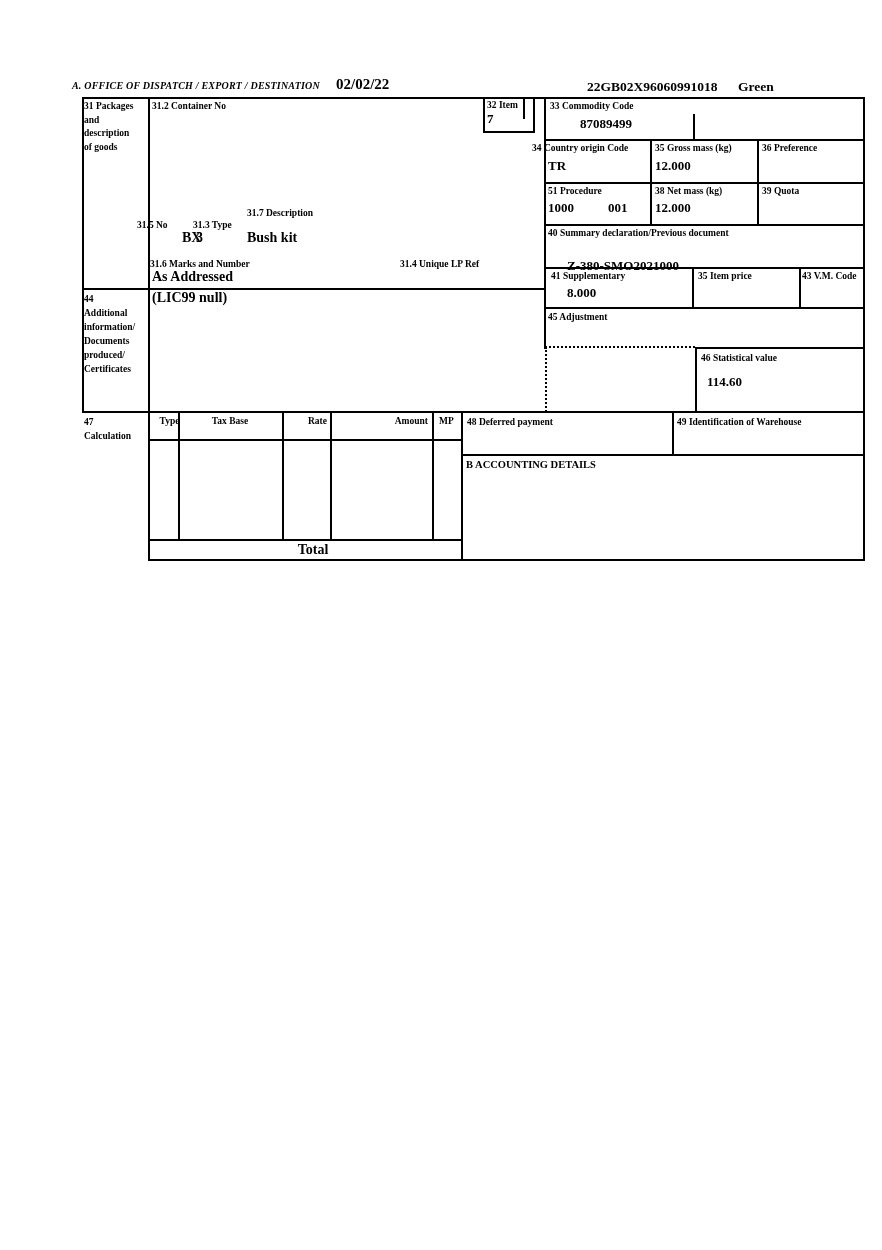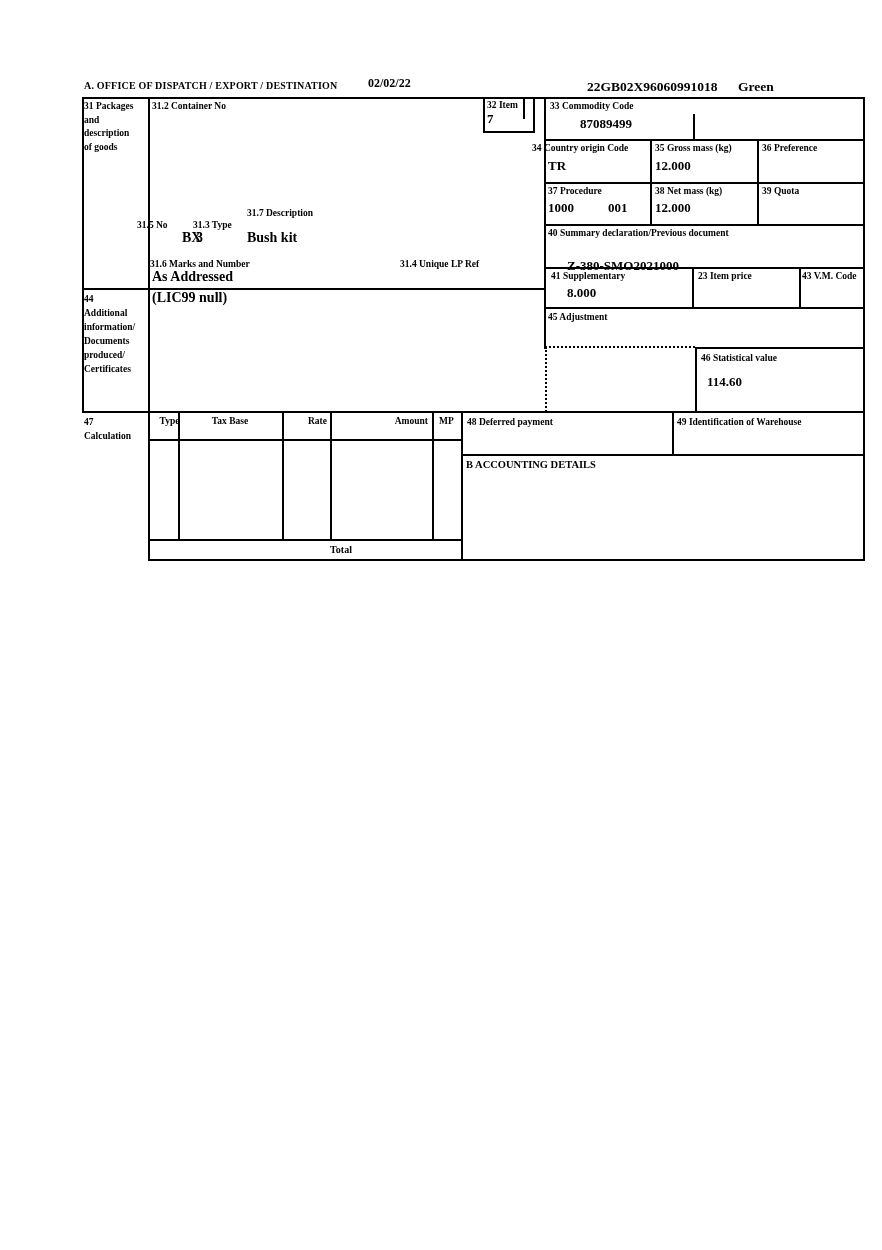--- a/index.html
+++ b/index.html
@@ -15,22 +15,22 @@
   .big{font-size:13px;}
   .hdr{position:absolute;font-size:10px;font-weight:bold;white-space:nowrap;letter-spacing:0.2px;}
   .cell{position:absolute;font-size:9.5px;font-weight:bold;line-height:11px;}
   .tc{text-align:center;} .tr{text-align:right;}
 </style>
 </head>
 <body>
 
 <div id="page">
 
-  <div class="hdr" style="left:84px;top:80px;">A.  OFFICE OF DISPATCH / EXPORT / DESTINATION</div>
-  <div class="hdr" style="left:368px;top:76px;font-size:12px;letter-spacing:0;">02/02/22</div>
+  <div class="hdr" style="left:72px;top:80px;font-style:italic;">A.  OFFICE OF DISPATCH / EXPORT / DESTINATION</div>
+  <div class="hdr" style="left:336px;top:76px;font-size:15px;letter-spacing:0;">02/02/22</div>
   <div class="hdr" style="left:587px;top:79px;font-size:13.5px;letter-spacing:0;">22GB02X96060991018</div>
   <div class="hdr" style="left:738px;top:79px;font-size:13.5px;letter-spacing:0;">Green</div>
 
   <div class="hl" style="left:82px;top:97px;width:781px;"></div>
   <div class="hl" style="left:483px;top:131px;width:52px;"></div>
   <div class="hl" style="left:544px;top:139px;width:319px;"></div>
   <div class="hl" style="left:544px;top:182px;width:319px;"></div>
   <div class="hl" style="left:544px;top:224px;width:319px;"></div>
   <div class="hl" style="left:544px;top:267px;width:319px;"></div>
   <div class="hl" style="left:82px;top:288px;width:464px;"></div>
@@ -90,33 +90,33 @@
 
   <div class="lbl" style="left:550px;top:101px;">33 Commodity Code</div>
   <div class="val big" style="left:580px;top:116px;">87089499</div>
 
   <div class="lbl" style="left:520px;top:143px;margin-left:12px;">34 Country origin Code</div>
   <div class="val big" style="left:548px;top:158px;">TR</div>
   <div class="lbl" style="left:655px;top:143px;text-align:right;">35 Gross mass (kg)</div>
   <div class="val big" style="left:655px;top:158px;">12.000</div>
   <div class="lbl" style="left:762px;top:143px;">36 Preference</div>
 
-  <div class="lbl" style="left:548px;top:186px;">37 Procedure</div>
+  <div class="lbl" style="left:548px;top:186px;">51 Procedure</div>
   <div class="val big" style="left:548px;top:200px;">1000</div>
   <div class="val big" style="left:608px;top:200px;">001</div>
   <div class="lbl" style="left:655px;top:186px;">38 Net mass (kg)</div>
   <div class="val big" style="left:655px;top:200px;">12.000</div>
   <div class="lbl" style="left:762px;top:186px;">39 Quota</div>
 
   <div class="lbl" style="left:548px;top:228px;">40 Summary declaration/Previous document</div>
   <div class="val big" style="left:567px;top:242px;margin-top:16px;">Z-380-SMO2021000</div>
 
   <div class="lbl" style="left:551px;top:271px;">41 Supplementary</div>
   <div class="val big" style="left:567px;top:285px;">8.000</div>
-  <div class="lbl" style="left:698px;top:271px;">23 Item price</div>
+  <div class="lbl" style="left:698px;top:271px;">35 Item price</div>
   <div class="lbl" style="left:802px;top:271px;">43 V.M. Code</div>
 
   <div class="lblblock" style="left:84px;top:292px;line-height:14px;">
     <div>44</div>
     <div>Additional</div>
     <div>information/</div>
     <div>Documents</div>
     <div>produced/</div>
     <div>Certificates</div>
   </div>
@@ -129,19 +129,19 @@
 
   <div class="lblblock" style="left:84px;top:415px;line-height:14px;">
     <div>47</div>
     <div>Calculation</div>
   </div>
   <div class="cell tc" style="left:148px;top:416px;width:43px;">Type</div>
   <div class="cell tc" style="left:178px;top:416px;width:104px;">Tax Base</div>
   <div class="cell tr" style="left:282px;top:416px;width:45px;">Rate</div>
   <div class="cell tr" style="left:330px;top:416px;width:98px;">Amount</div>
   <div class="cell tc" style="left:432px;top:416px;width:29px;">MP</div>
-  <div class="cell tc" style="left:176px;top:544px;width:330px;font-size:10px;">Total</div>
+  <div class="cell tc" style="left:148px;top:544px;width:330px;font-size:14px;">Total</div>
 
   <div class="lbl" style="left:467px;top:417px;">48 Deferred payment</div>
   <div class="lbl" style="left:677px;top:417px;">49 Identification of Warehouse</div>
   <div class="lbl" style="left:466px;top:459px;font-size:10.5px;">B ACCOUNTING DETAILS</div>
 
 </div>
 
 </body></html>

